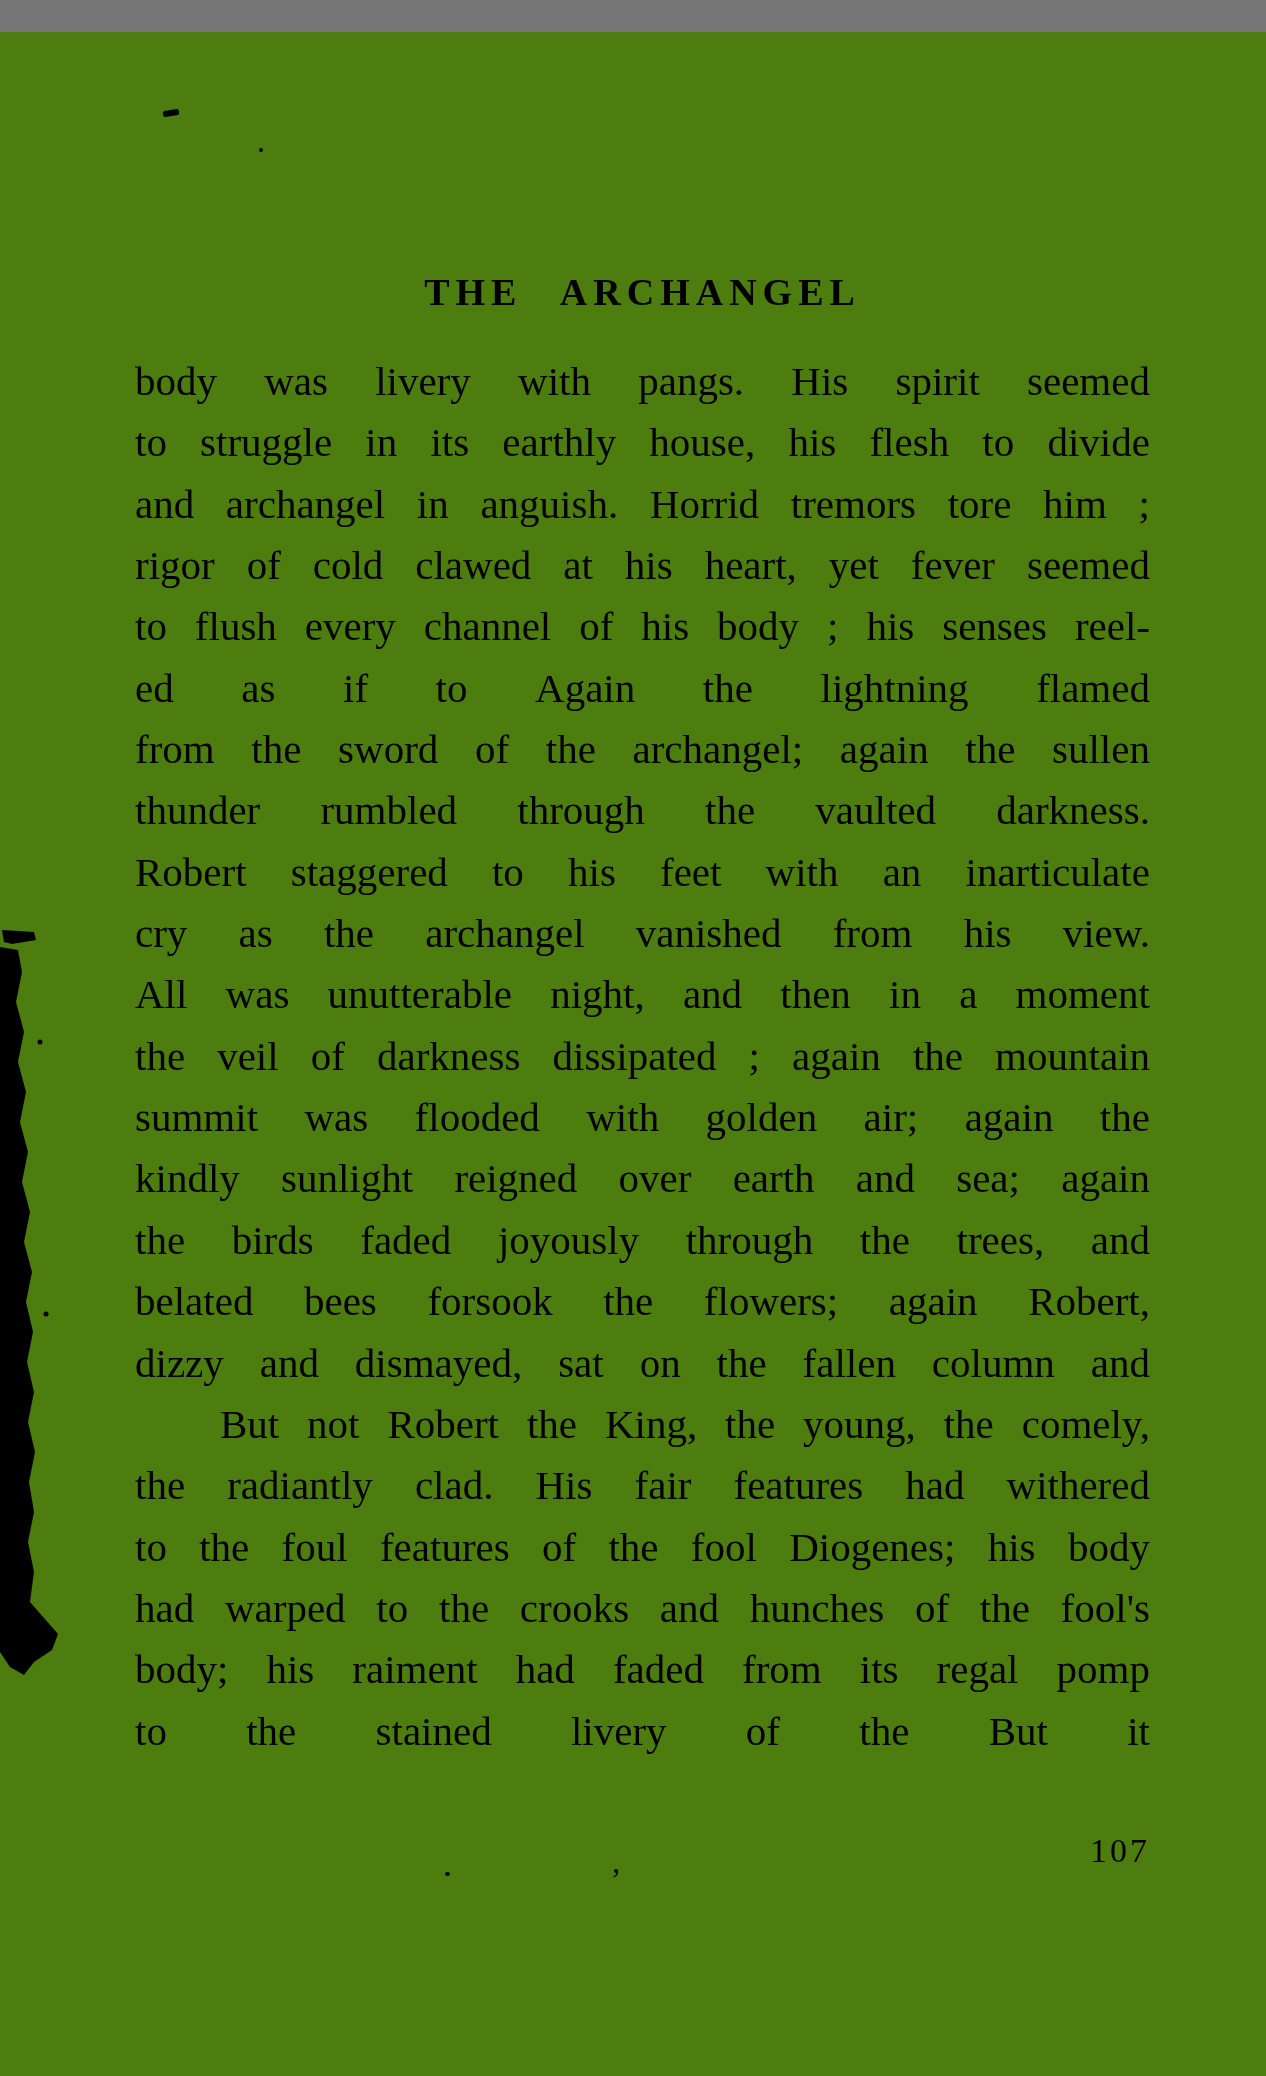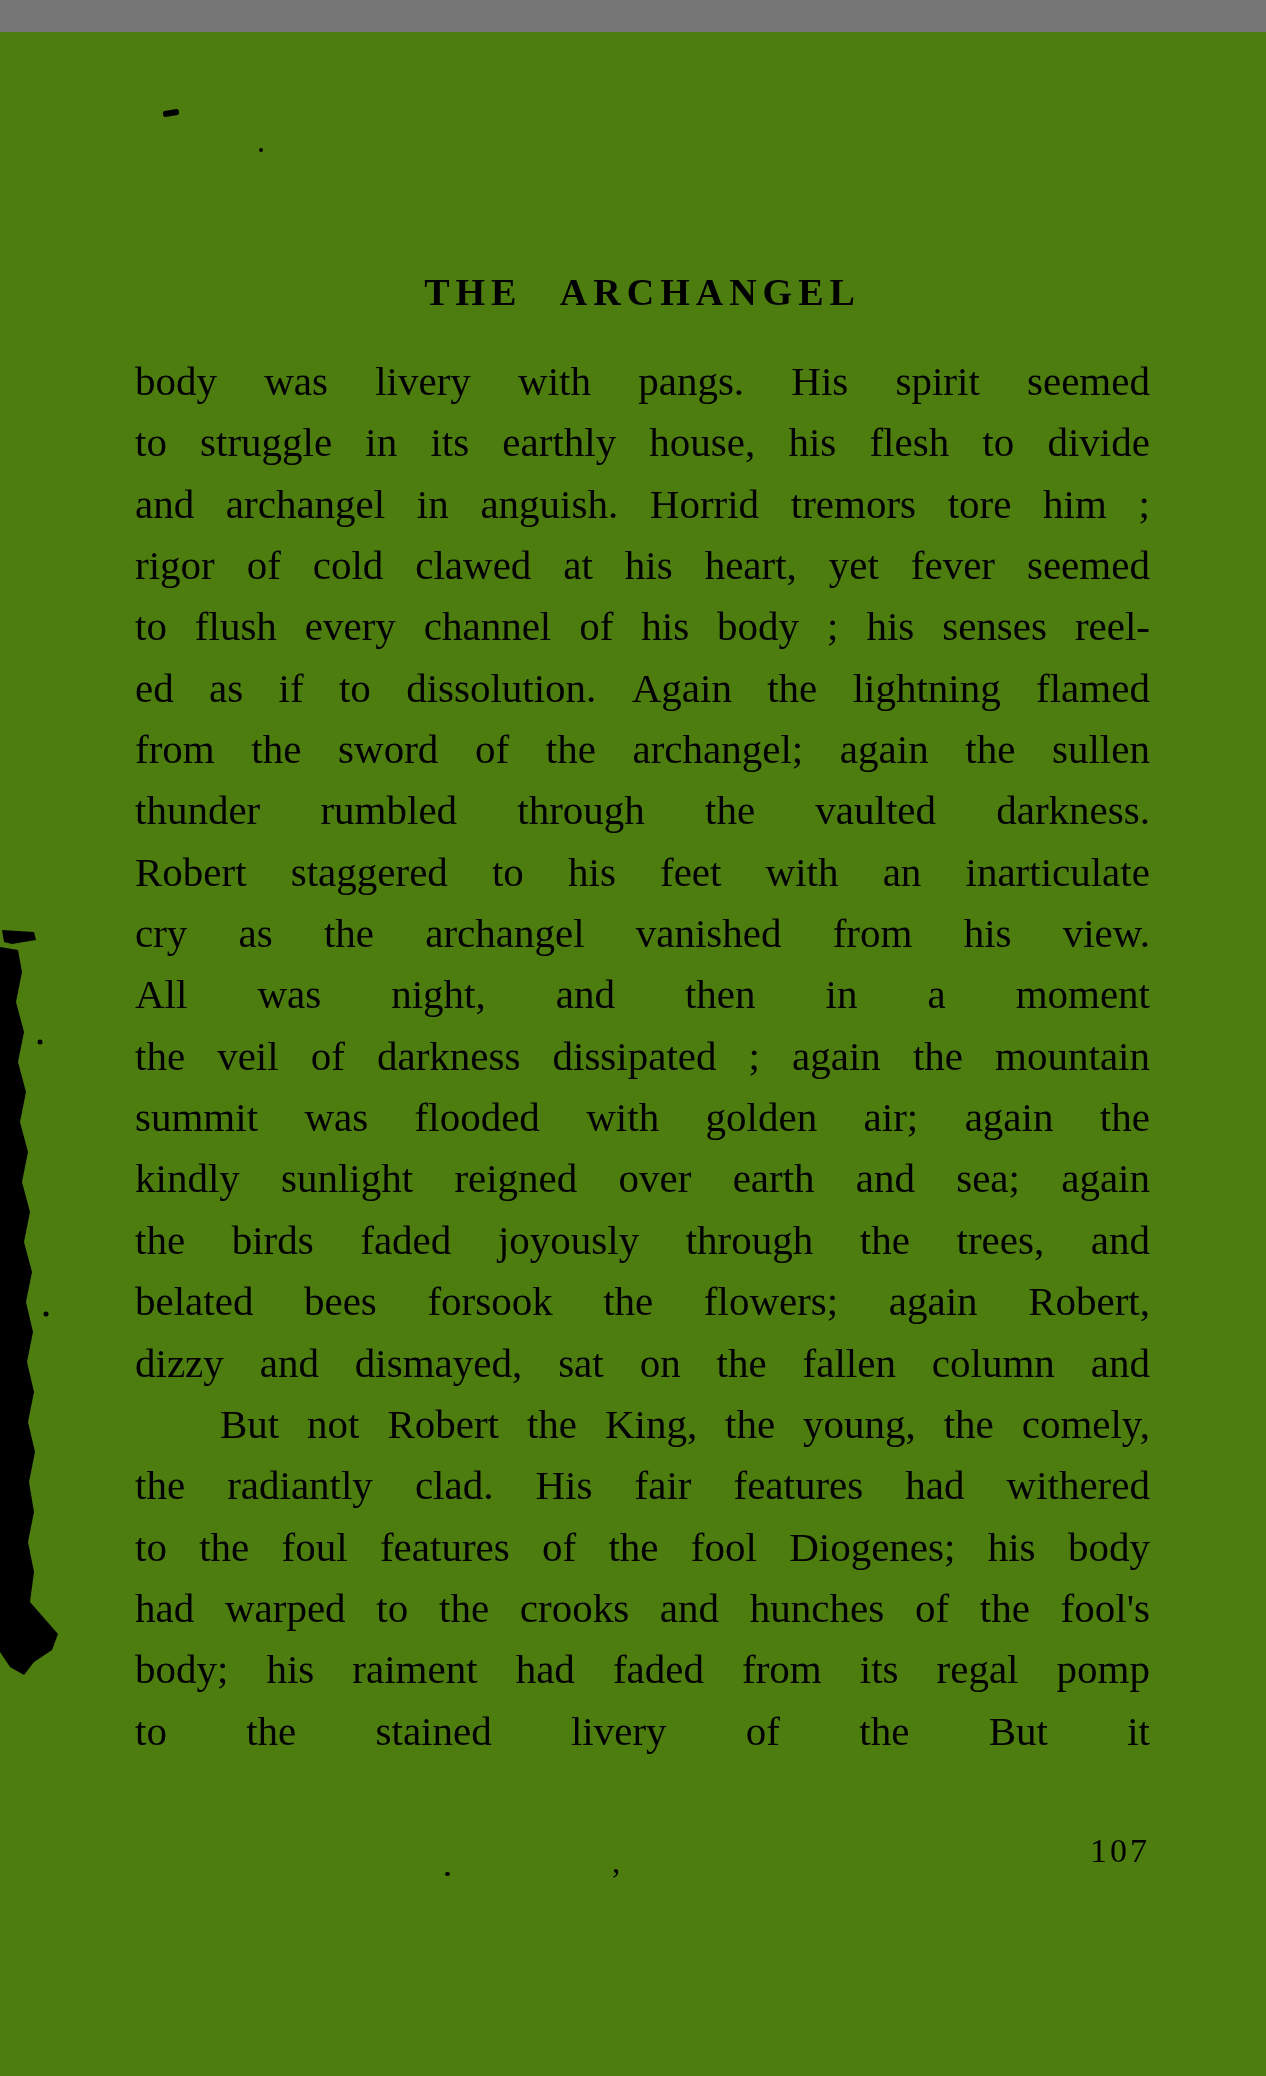--- a/index.html
+++ b/index.html
@@ -121,21 +121,20 @@
         <span>;</span>
         <span>his</span>
         <span>senses</span>
         <span>reel-</span>
       </div>
       <div class="line">
         <span>ed</span>
         <span>as</span>
         <span>if</span>
         <span>to</span>
-        <span>dissolution.</span>
         <span>Again</span>
         <span>the</span>
         <span>lightning</span>
         <span>flamed</span>
       </div>
       <div class="line">
         <span>from</span>
         <span>the</span>
         <span>sword</span>
         <span>of</span>
@@ -169,20 +168,21 @@
         <span>the</span>
         <span>archangel</span>
         <span>vanished</span>
         <span>from</span>
         <span>his</span>
         <span>view.</span>
       </div>
       <div class="line">
         <span>All</span>
         <span>was</span>
+        <span>unutterable</span>
         <span>night,</span>
         <span>and</span>
         <span>then</span>
         <span>in</span>
         <span>a</span>
         <span>moment</span>
       </div>
       <div class="line">
         <span>the</span>
         <span>veil</span>

